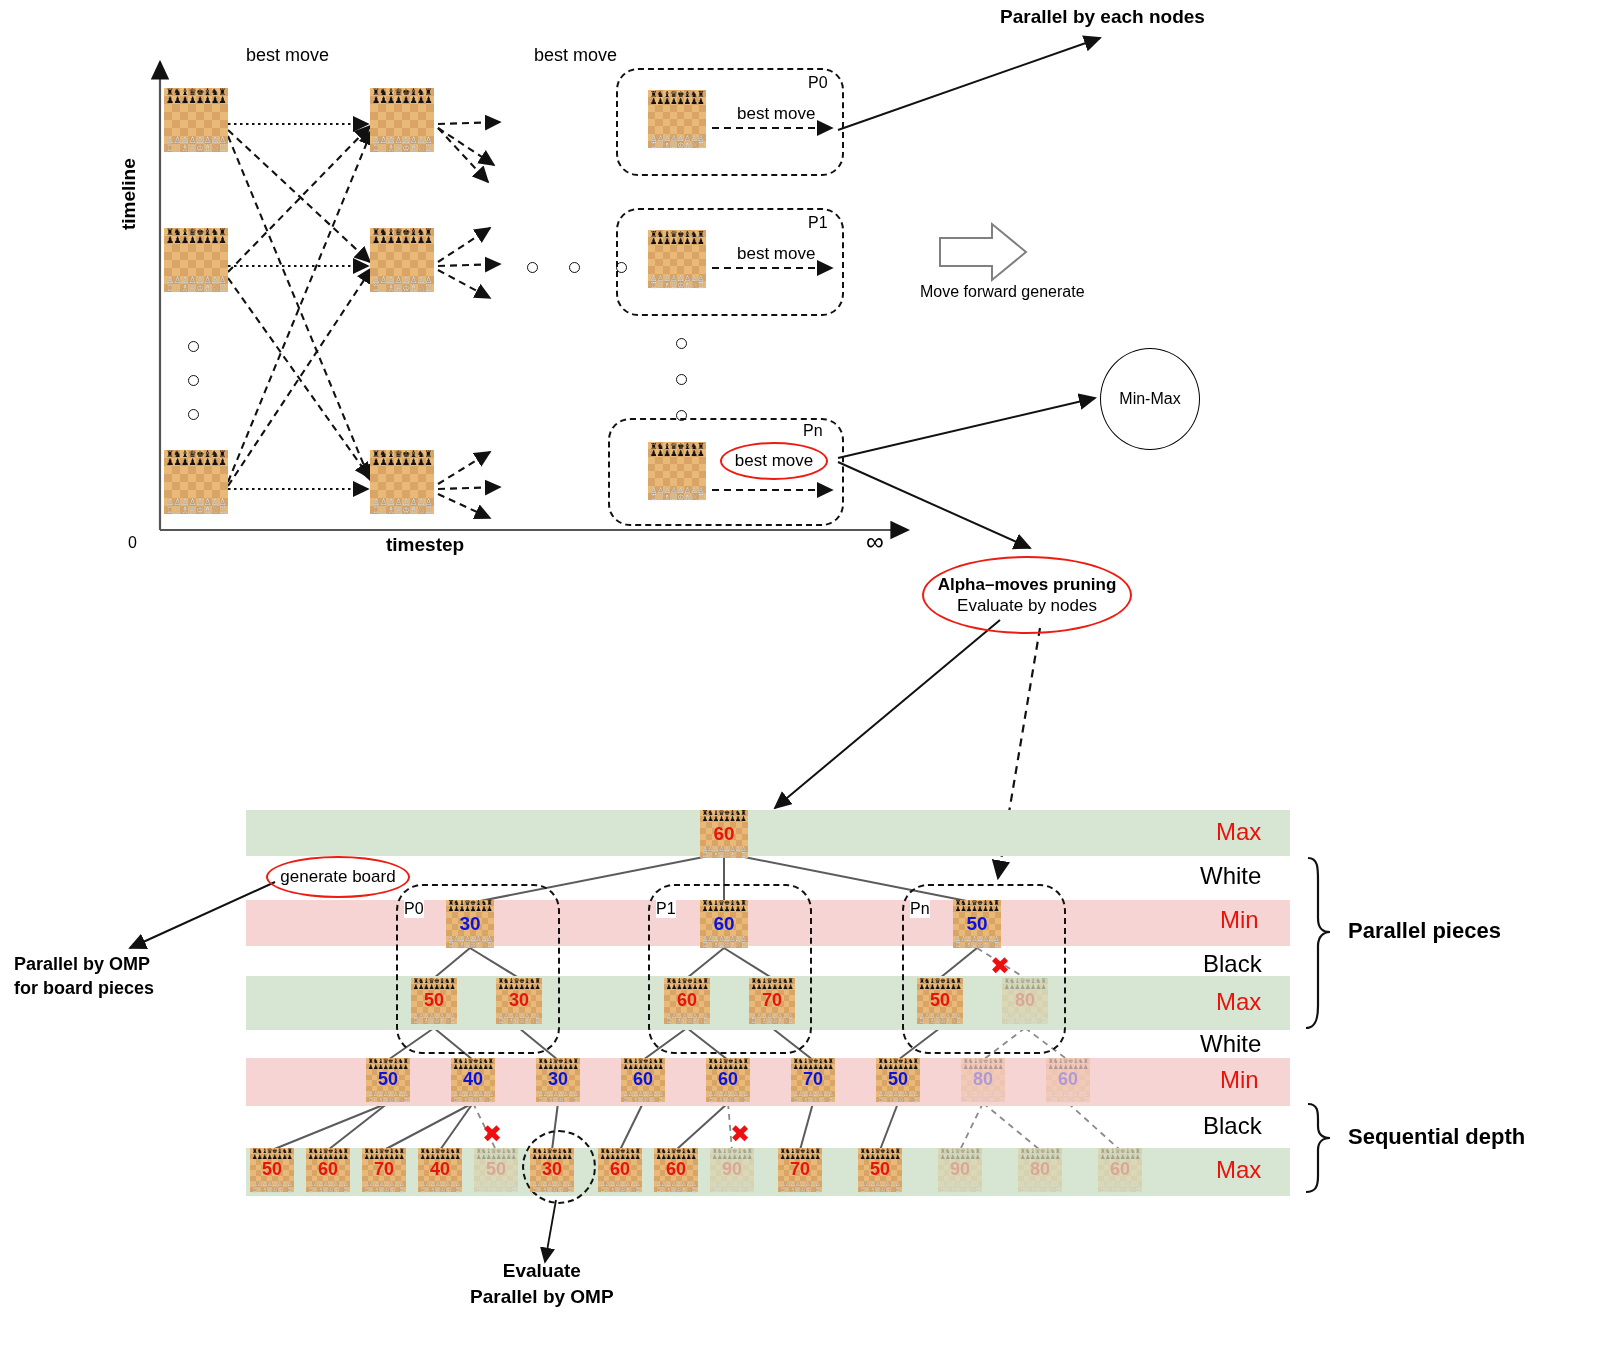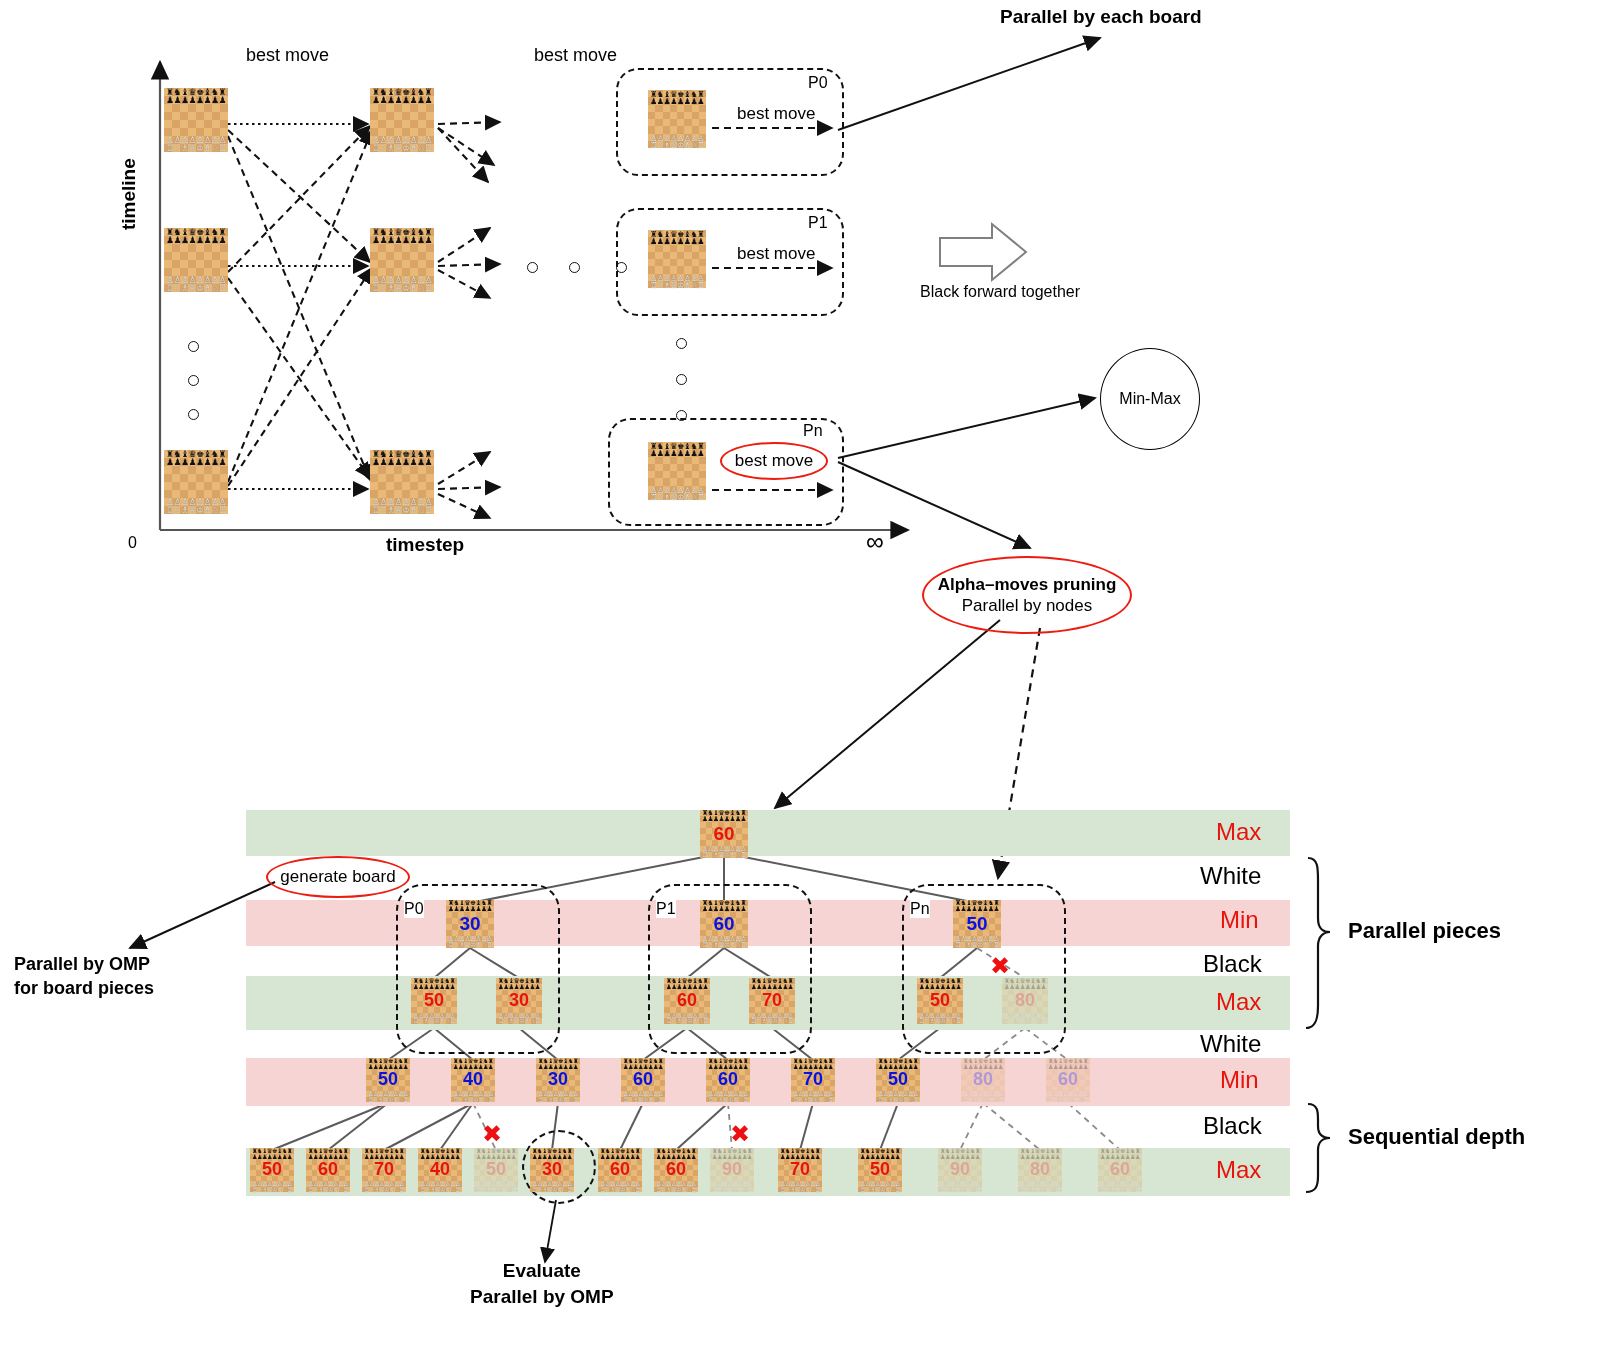--- a/index.html
+++ b/index.html
@@ -158,21 +158,21 @@
   <g stroke="#111" stroke-width="2.2" fill="none">
     <path d="M1308,1104 C1318,1104 1318,1112 1318,1120 L1318,1126 C1318,1136 1324,1138 1330,1138
              C1324,1138 1318,1141 1318,1150 L1318,1176 C1318,1186 1316,1192 1306,1192"></path>
   </g>
 
   <g fill="#fff" stroke="#808080" stroke-width="2">
     <path d="M940,238 L992,238 L992,224 L1026,252 L992,280 L992,266 L940,266 Z"></path>
   </g>
 </svg>
 
-<div class="lbl bold" style="left:1000px;top:6px;font-size:19px;">Parallel by each board</div>
+<div class="lbl bold" style="left:1000px;top:6px;font-size:19px;">Parallel by each nodes</div>
 
 <div class="lbl bold" style="left:118px;top:230px;font-size:19px;transform:rotate(-90deg);transform-origin:left top;">
   <span>timeline</span>
 </div>
 <div class="lbl bold" style="left:386px;top:534px;font-size:19px;">timestep</div>
 <div class="lbl" style="left:128px;top:534px;font-size:16px;">0</div>
 <div class="lbl" style="left:866px;top:527px;font-size:25px;">∞</div>
 
 <div class="lbl" style="left:246px;top:45px;font-size:18px;">best move</div>
 <div class="lbl" style="left:534px;top:45px;font-size:18px;">best move</div>
@@ -503,29 +503,29 @@
         <div class="sq" style="left: 50.75px; top: 43.5px; width: 7.25px; height: 7.25px;"></div>
         <div class="sq" style="left: 0px; top: 50.75px; width: 7.25px; height: 7.25px;"></div>
         <div class="sq" style="left: 14.5px; top: 50.75px; width: 7.25px; height: 7.25px;"></div>
         <div class="sq" style="left: 29px; top: 50.75px; width: 7.25px; height: 7.25px;"></div>
         <div class="sq" style="left: 43.5px; top: 50.75px; width: 7.25px; height: 7.25px;"></div>
       </div><div class="pieceTop" style="font-size: 8.12px; height: 7.25px;">♜♞♝♛♚♝♞♜</div><div class="pieceTop" style="font-size: 8.12px; top: 7.25px; height: 7.25px;">♟♟♟♟♟♟♟♟</div><div class="pieceBot" style="font-size: 8.12px; bottom: 7.25px; height: 7.25px;">♙♙♙♙♙♙♙♙</div><div class="pieceBot" style="font-size: 8.12px; height: 7.25px;">♖♘♗♕♔♗♘♖</div></div></div>
 <div class="ellipse" style="left:720px;top:442px;width:104px;height:34px;font-size:17px;">
   <span>best move</span>
 </div>
 
-<div class="lbl" style="left:920px;top:283px;font-size:16px;">Black forward together</div>
+<div class="lbl" style="left:920px;top:283px;font-size:16px;">Move forward generate</div>
 
 <div class="circle-plain" style="left:1100px;top:348px;width:98px;height:100px;font-size:16px;">
   <span>Min-Max</span>
 </div>
 
 <div class="ellipse" style="left:922px;top:556px;width:206px;height:74px;flex-direction:column;line-height:1.25;">
   <span class="bold" style="font-size:17px;">Alpha–moves pruning</span>
-  <span style="font-size:17px;">Parallel by nodes</span>
+  <span style="font-size:17px;">Evaluate by nodes</span>
 </div>
 
 <div class="band" style="left:246px;top:810px;width:1044px;height:46px;background:#d6e6d3;"></div>
 <div class="band" style="left:246px;top:900px;width:1044px;height:46px;background:#f6d4d4;"></div>
 <div class="band" style="left:246px;top:976px;width:1044px;height:54px;background:#d6e6d3;"></div>
 <div class="band" style="left:246px;top:1058px;width:1044px;height:48px;background:#f6d4d4;"></div>
 <div class="band" style="left:246px;top:1148px;width:1044px;height:48px;background:#d6e6d3;"></div>
 
 <div class="lbl red" style="left:1216px;top:818px;font-size:24px;">Max</div>
 <div class="lbl" style="left:1200px;top:862px;font-size:24px;">White</div>

